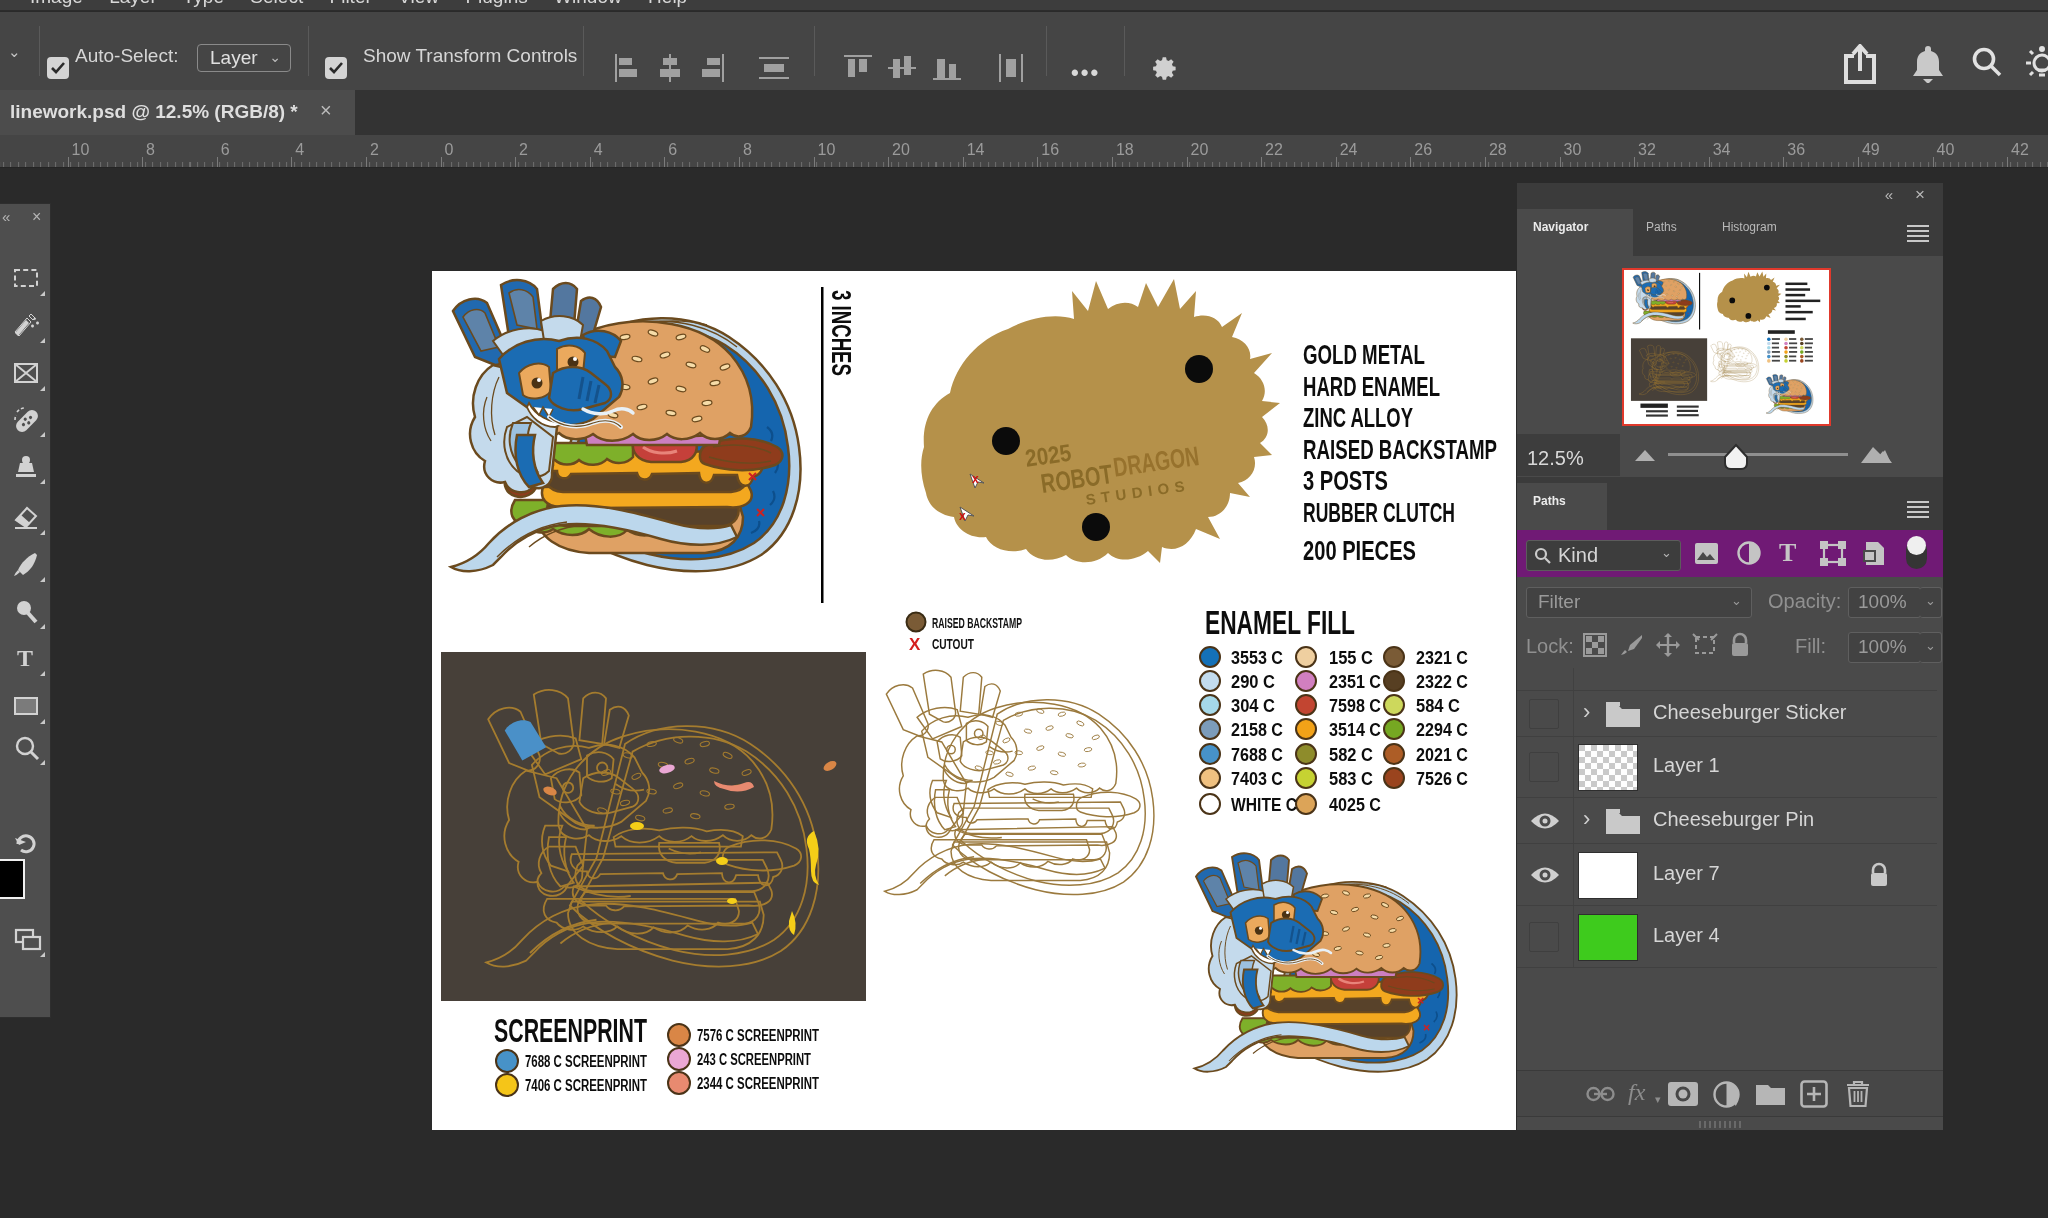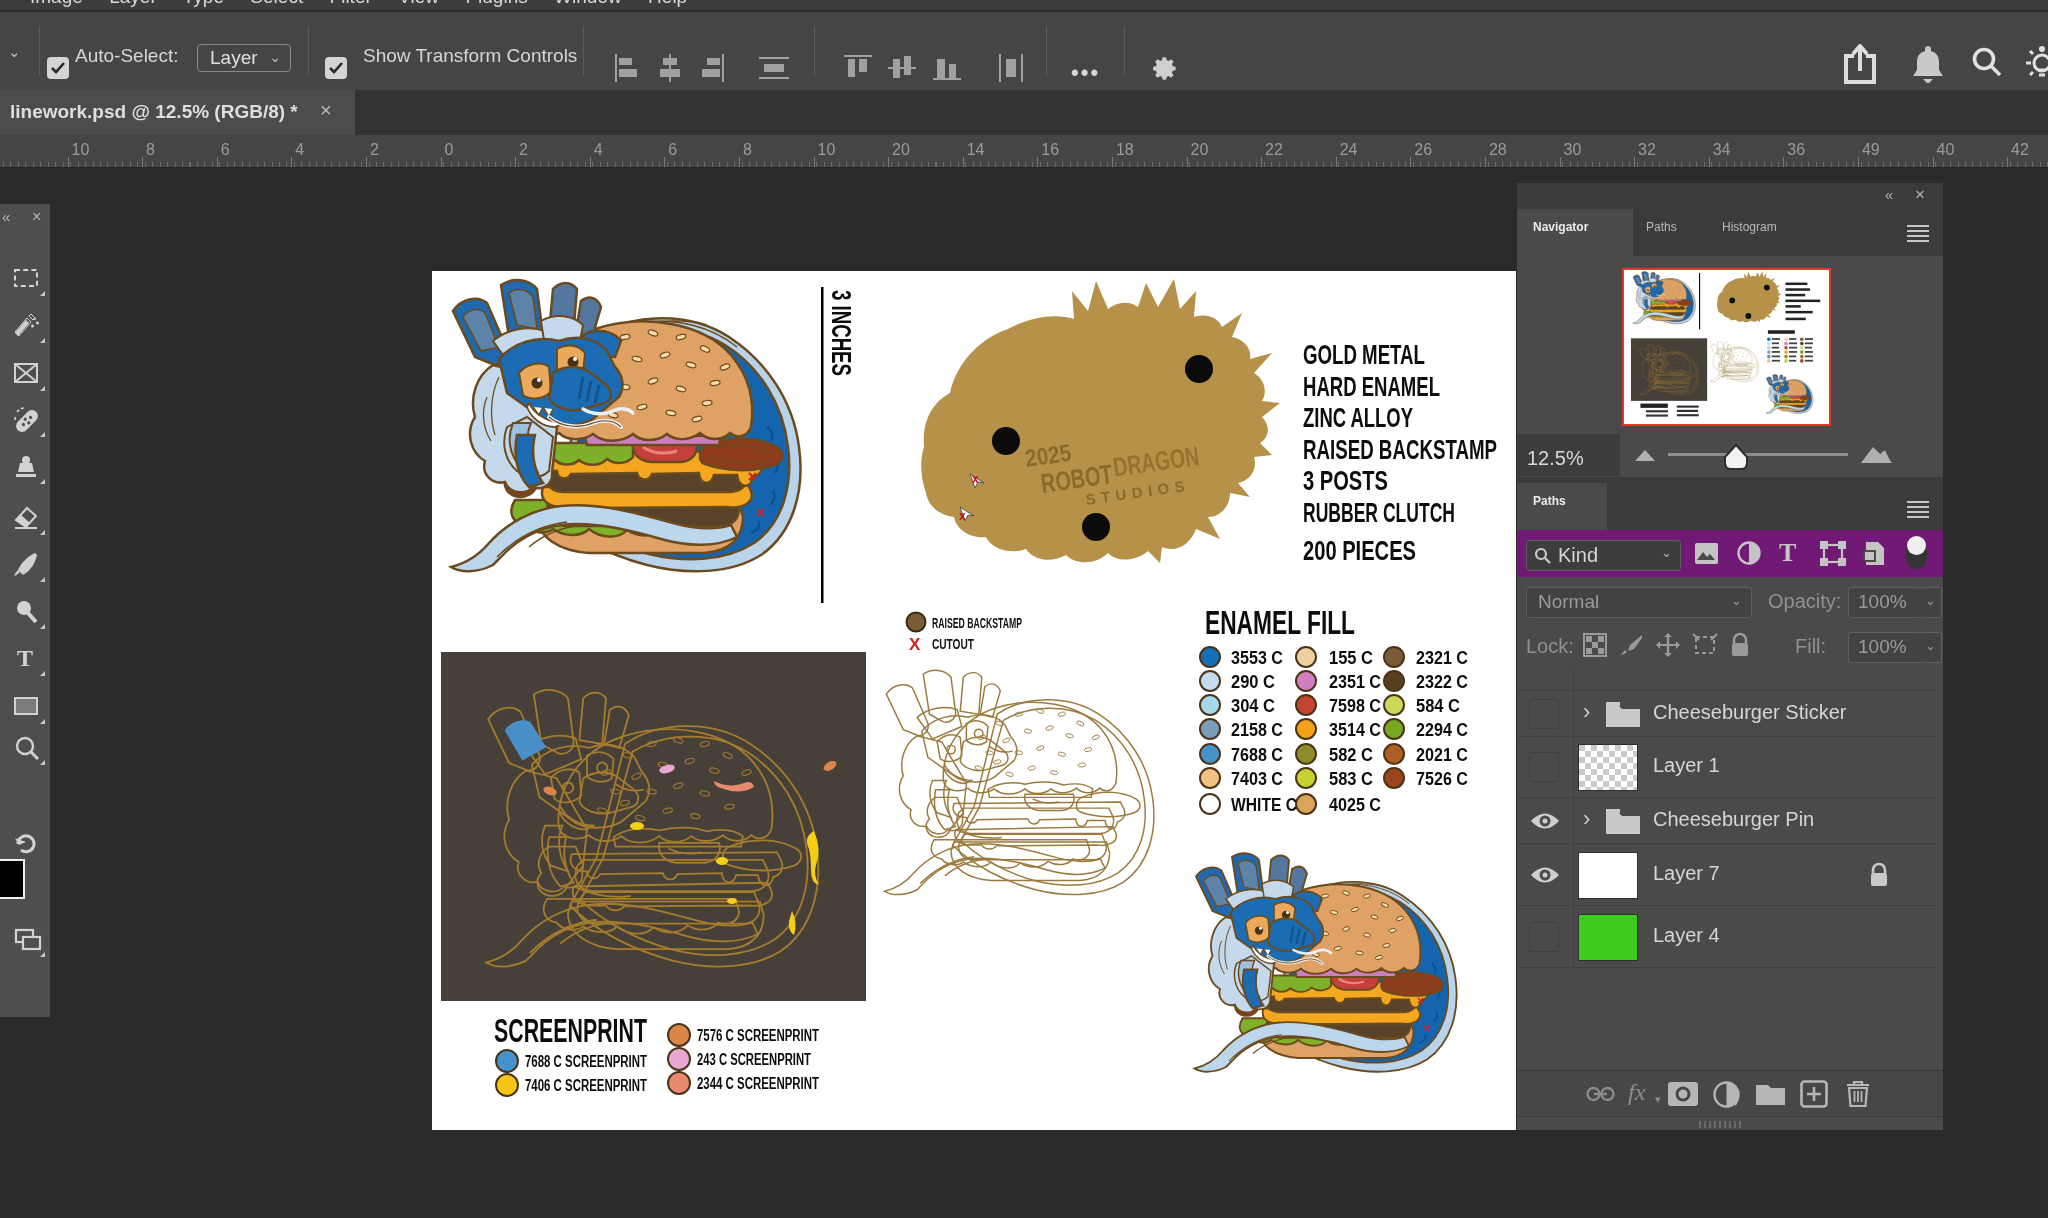--- a/index.html
+++ b/index.html
@@ -779,21 +779,21 @@
           <path d="M3 1 h12 l6 6 v17 h-18 z" fill="#c4c4c4"></path>
           <rect x="0" y="9" width="13" height="12" fill="#4a4a4a"></rect>
           <rect x="2" y="11" width="9" height="8" fill="#c4c4c4"></rect>
         </svg>
       <div class="abs" style="left:389px;top:9px;width:21px;height:30px;background:#353535;border-radius:11px"></div>
       <div class="abs" style="left:390px;top:6px;width:19px;height:19px;background:#efefef;border-radius:50%"></div>
     </div>
 
     <div class="abs" style="left:0;top:394px;width:426px;height:47px;background:#4a4a4a">
       <div class="field" style="left:9px;top:10px;width:226px;height:31px">
-          <span style="position:absolute;left:11px;top:3px">Normal</span>
+          <span style="position:absolute;left:11px;top:3px">Filter</span>
           <span style="position:absolute;right:9px;top:5px;font-size:13px">⌄</span>
         </div>
       <span class="abs dim" style="left:251px;top:13px;font-size:20px">Opacity:</span>
       <div class="field" style="left:331px;top:10px;width:73px;height:31px">
           <span style="position:absolute;left:9px;top:3px">100%</span>
         </div>
       <div class="field" style="left:403px;top:10px;width:22px;height:31px;border-left:none">
           <span style="position:absolute;left:5px;top:5px;font-size:13px">⌄</span>
         </div>
     </div>

